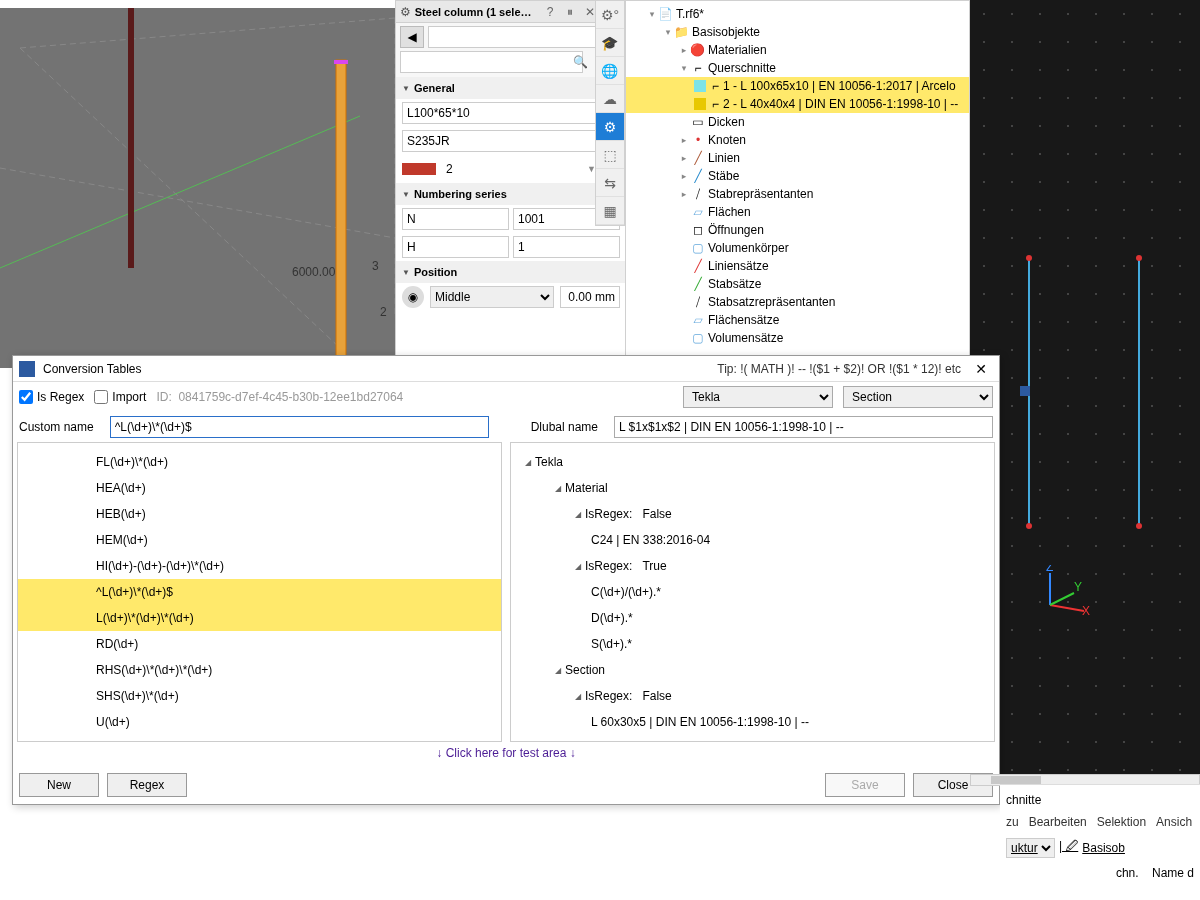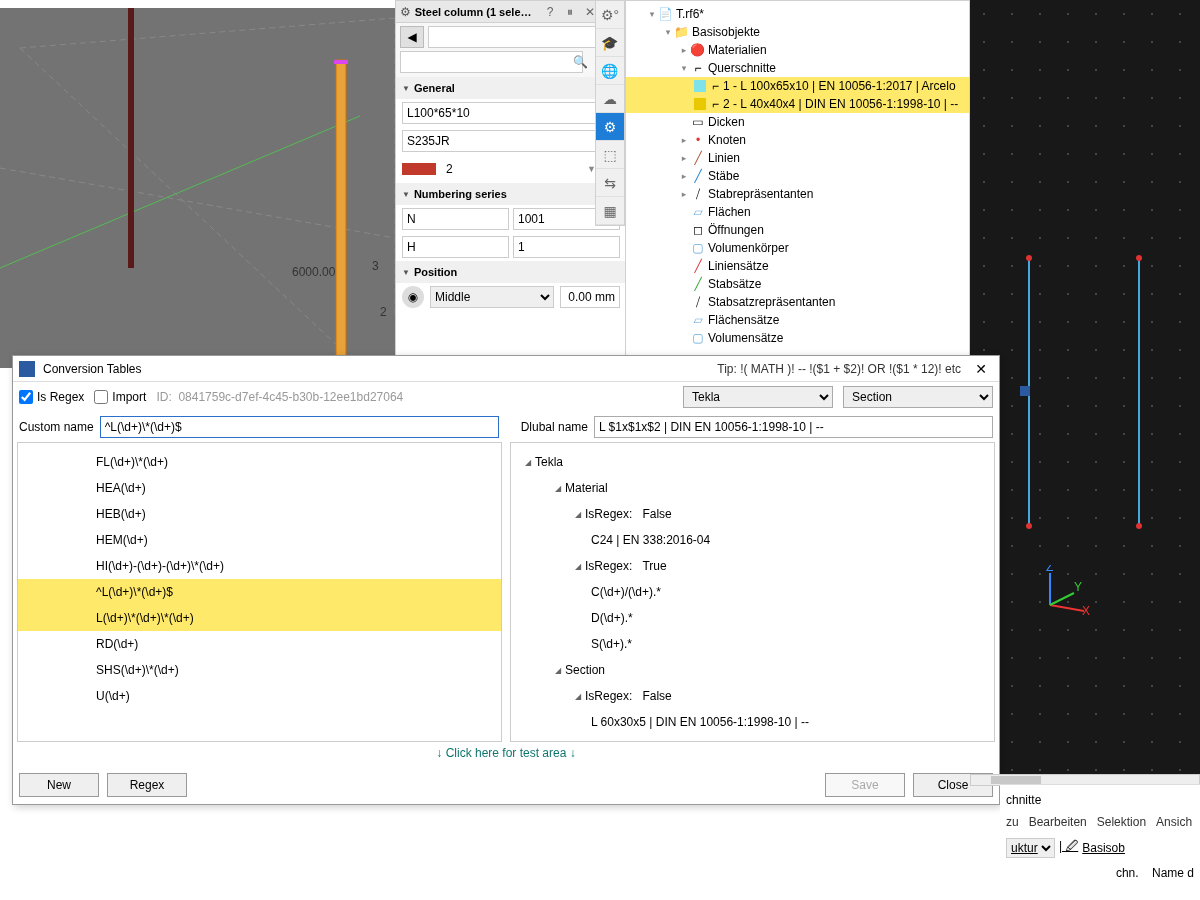--- a/index.html
+++ b/index.html
@@ -66,34 +66,34 @@
 .dialog .dtitle .tip { font-size: 12px; color: #333; }
 .dialog .dtitle .close { width: 24px; text-align: center; font-size: 14px; }
 
 .dialog .row2 { height: 30px; display: flex; align-items: center; padding: 0 6px; gap: 10px; }
 .dialog .row2 .chk { display: flex; align-items: center; gap: 4px; }
 .dialog .row2 .chk input { width: 14px; height: 14px; }
 .dialog .row2 .id { color: #999; font-size: 12px; }
 .dialog .row2 .spacer { flex: 1; }
 .dialog .row2 select { height: 22px; border: 1px solid #aaa; padding: 0 4px; }
 
-.dialog .row3 { height: 30px; display: flex; align-items: center; padding: 0 6px; gap: 6px; }
+.dialog .row3 { height: 30px; display: flex; align-items: center; padding: 0 6px; gap: 16px; }
 .dialog .row3 .lbl { font-size: 12px; white-space: nowrap; }
 .dialog .row3 input { height: 22px; border: 1px solid #2a6fc9; padding: 0 4px; }
 
 .dialog .cols { display: flex; height: 300px; }
 .dialog .col { flex: 1; border: 1px solid #ccc; margin: 0 4px; display: flex; flex-direction: column; position: relative; }
 .dialog .colh { height: 20px; text-align: center; font-size: 12px; padding-top: 2px; }
 .dialog .collist { flex: 1; overflow-y: auto; padding: 6px 0; }
 .dialog .li { height: 26px; display: flex; align-items: center; padding-left: 78px; font-size: 12px; }
 .dialog .li.hl { background: #ffe96b; }
 .dialog .tree-li { display: flex; align-items: center; height: 26px; font-size: 12px; }
 .dialog .tl-tw { width: 14px; text-align: center; color: #666; font-size: 8px; }
 
-.dialog .testbar { height: 24px; text-align: center; font-size: 12px; color: #0f766e; padding-top: 4px; }
+.dialog .testbar { height: 24px; text-align: center; font-size: 12px; color: #4c1d95; padding-top: 4px; }
 .dialog .btnbar { height: 38px; display: flex; align-items: center; padding: 0 6px; gap: 8px; }
 .dialog .btnbar button { width: 80px; height: 24px; border: 1px solid #999; background: #efefef; font-size: 12px; }
 .dialog .btnbar button.disabled { color: #aaa; background: #f8f8f8; }
 .dialog .btnbar .spacer { flex: 1; }
 
 
 .frag { position: absolute; left: 1000px; top: 784px; width: 200px; background: #fff; border-top: 1px solid #ddd; padding: 4px 6px; font-size: 12px; }
 .frag .tabrow { display: flex; gap: 10px; height: 22px; align-items: center; color: #333; }
 .frag .sect-h { font-size: 12px; padding: 4px 0; }
 .frag .dd { display: flex; align-items: center; gap: 4px; }
@@ -335,20 +335,21 @@
     <div class="col">
       <div class="collist" id="export-list">
           <div class="li">FL(\d+)\*(\d+)</div>
           <div class="li">HEA(\d+)</div>
           <div class="li">HEB(\d+)</div>
           <div class="li">HEM(\d+)</div>
           <div class="li">HI(\d+)-(\d+)-(\d+)\*(\d+)</div>
           <div class="li hl">^L(\d+)\*(\d+)$</div>
           <div class="li hl">L(\d+)\*(\d+)\*(\d+)</div>
           <div class="li">RD(\d+)</div>
+          <div class="li">RHS(\d+)\*(\d+)\*(\d+)</div>
           <div class="li">SHS(\d+)\*(\d+)</div>
           <div class="li">U(\d+)</div>
         </div>
     </div>
     <div class="col">
       <div class="collist">
         <div class="tree-li" style="padding-left:10px;">
             <span class="tl-tw">◢</span>
             <span>Tekla</span>
           </div>

